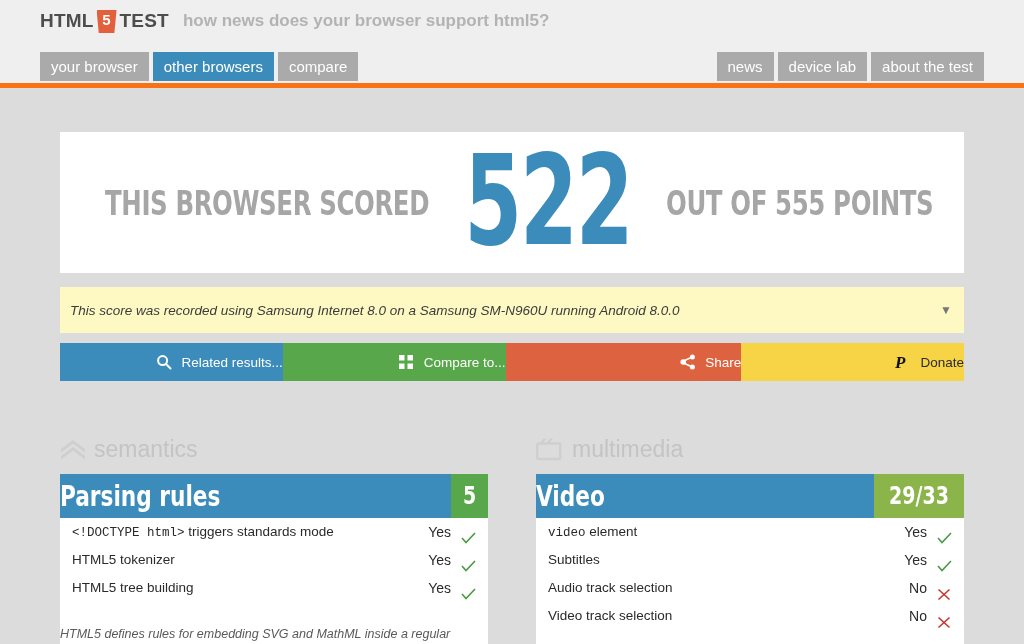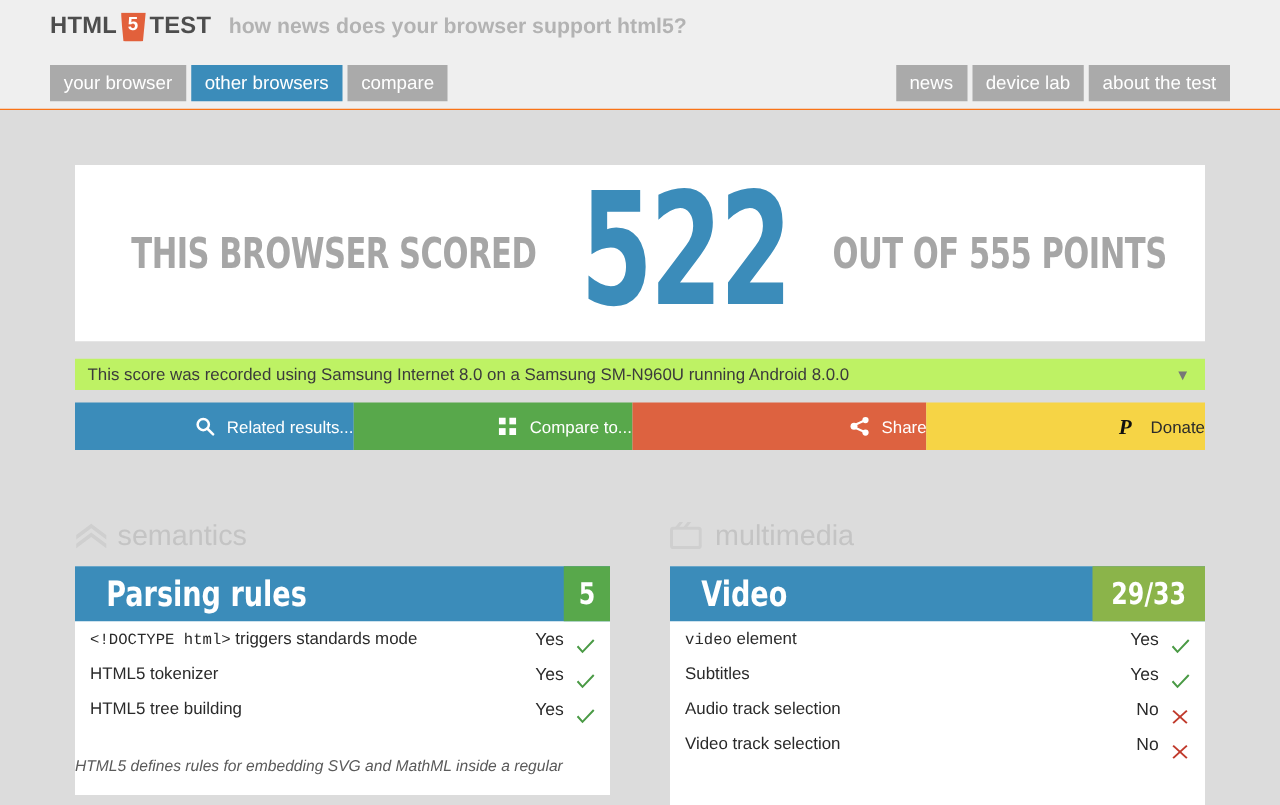--- a/index.html
+++ b/index.html
@@ -8,21 +8,21 @@
     background: #dcdcdc;
     font-family: "Liberation Sans", sans-serif;
     overflow: hidden;
   }
 
   
   .header {
     background: #efefef;
     height: 88px;
     position: relative;
-    border-bottom: 1px solid #f97316;
+    border-bottom: 5px solid #f97316;
   }
   .brand {
     position: absolute;
     left: 40px; top: 9px;
     display: flex; align-items: center; gap: 14px;
   }
   .logo {
     display: flex; align-items: center;
     font-size: 19px; font-weight: bold;
     color: #4d4d4d; letter-spacing: 0.2px;
@@ -95,26 +95,27 @@
     letter-spacing: -3px;
     transform: scaleX(0.74);
     margin: 0 6px;
     position: relative;
     top: -2px;
   }
 
   
   .device-bar {
     margin-top: 14px;
-    background: #bef264;
-    height: 25px;
+    background: #fef9c3;
+    height: 46px;
     display: flex; align-items: center;
     padding: 0 12px 0 10px;
     cursor: pointer;
     position: relative;
+    font-style: italic;
   }
   .device-text {
     font-size: 13.5px; color: #3b3b3b;
     white-space: nowrap; overflow: hidden; text-overflow: ellipsis;
     flex: 1;
   }
   .caret {
     color: #777; font-size: 12px; line-height: 1;
     margin-left: 8px;
   }
@@ -154,21 +155,21 @@
 
   .panel { background: #ffffff; }
   .panel-head {
     background: #3b8cba;
     height: 44px;
     display: flex; align-items: stretch;
   }
   .panel-title {
     flex: 1;
     display: flex; align-items: center;
-    padding-left: 25px;
+    padding-left: 0;
     color: #ffffff;
     font-family: "Liberation Sans Narrow", "DejaVu Sans Condensed", "Liberation Sans", sans-serif;
     font-weight: bold;
     font-size: 28px;
     transform-origin: left center;
     white-space: nowrap;
     overflow: hidden;
   }
   .panel-title > span { display: inline-block; transform: scaleX(0.86); transform-origin: left center; }
   .panel-score {

